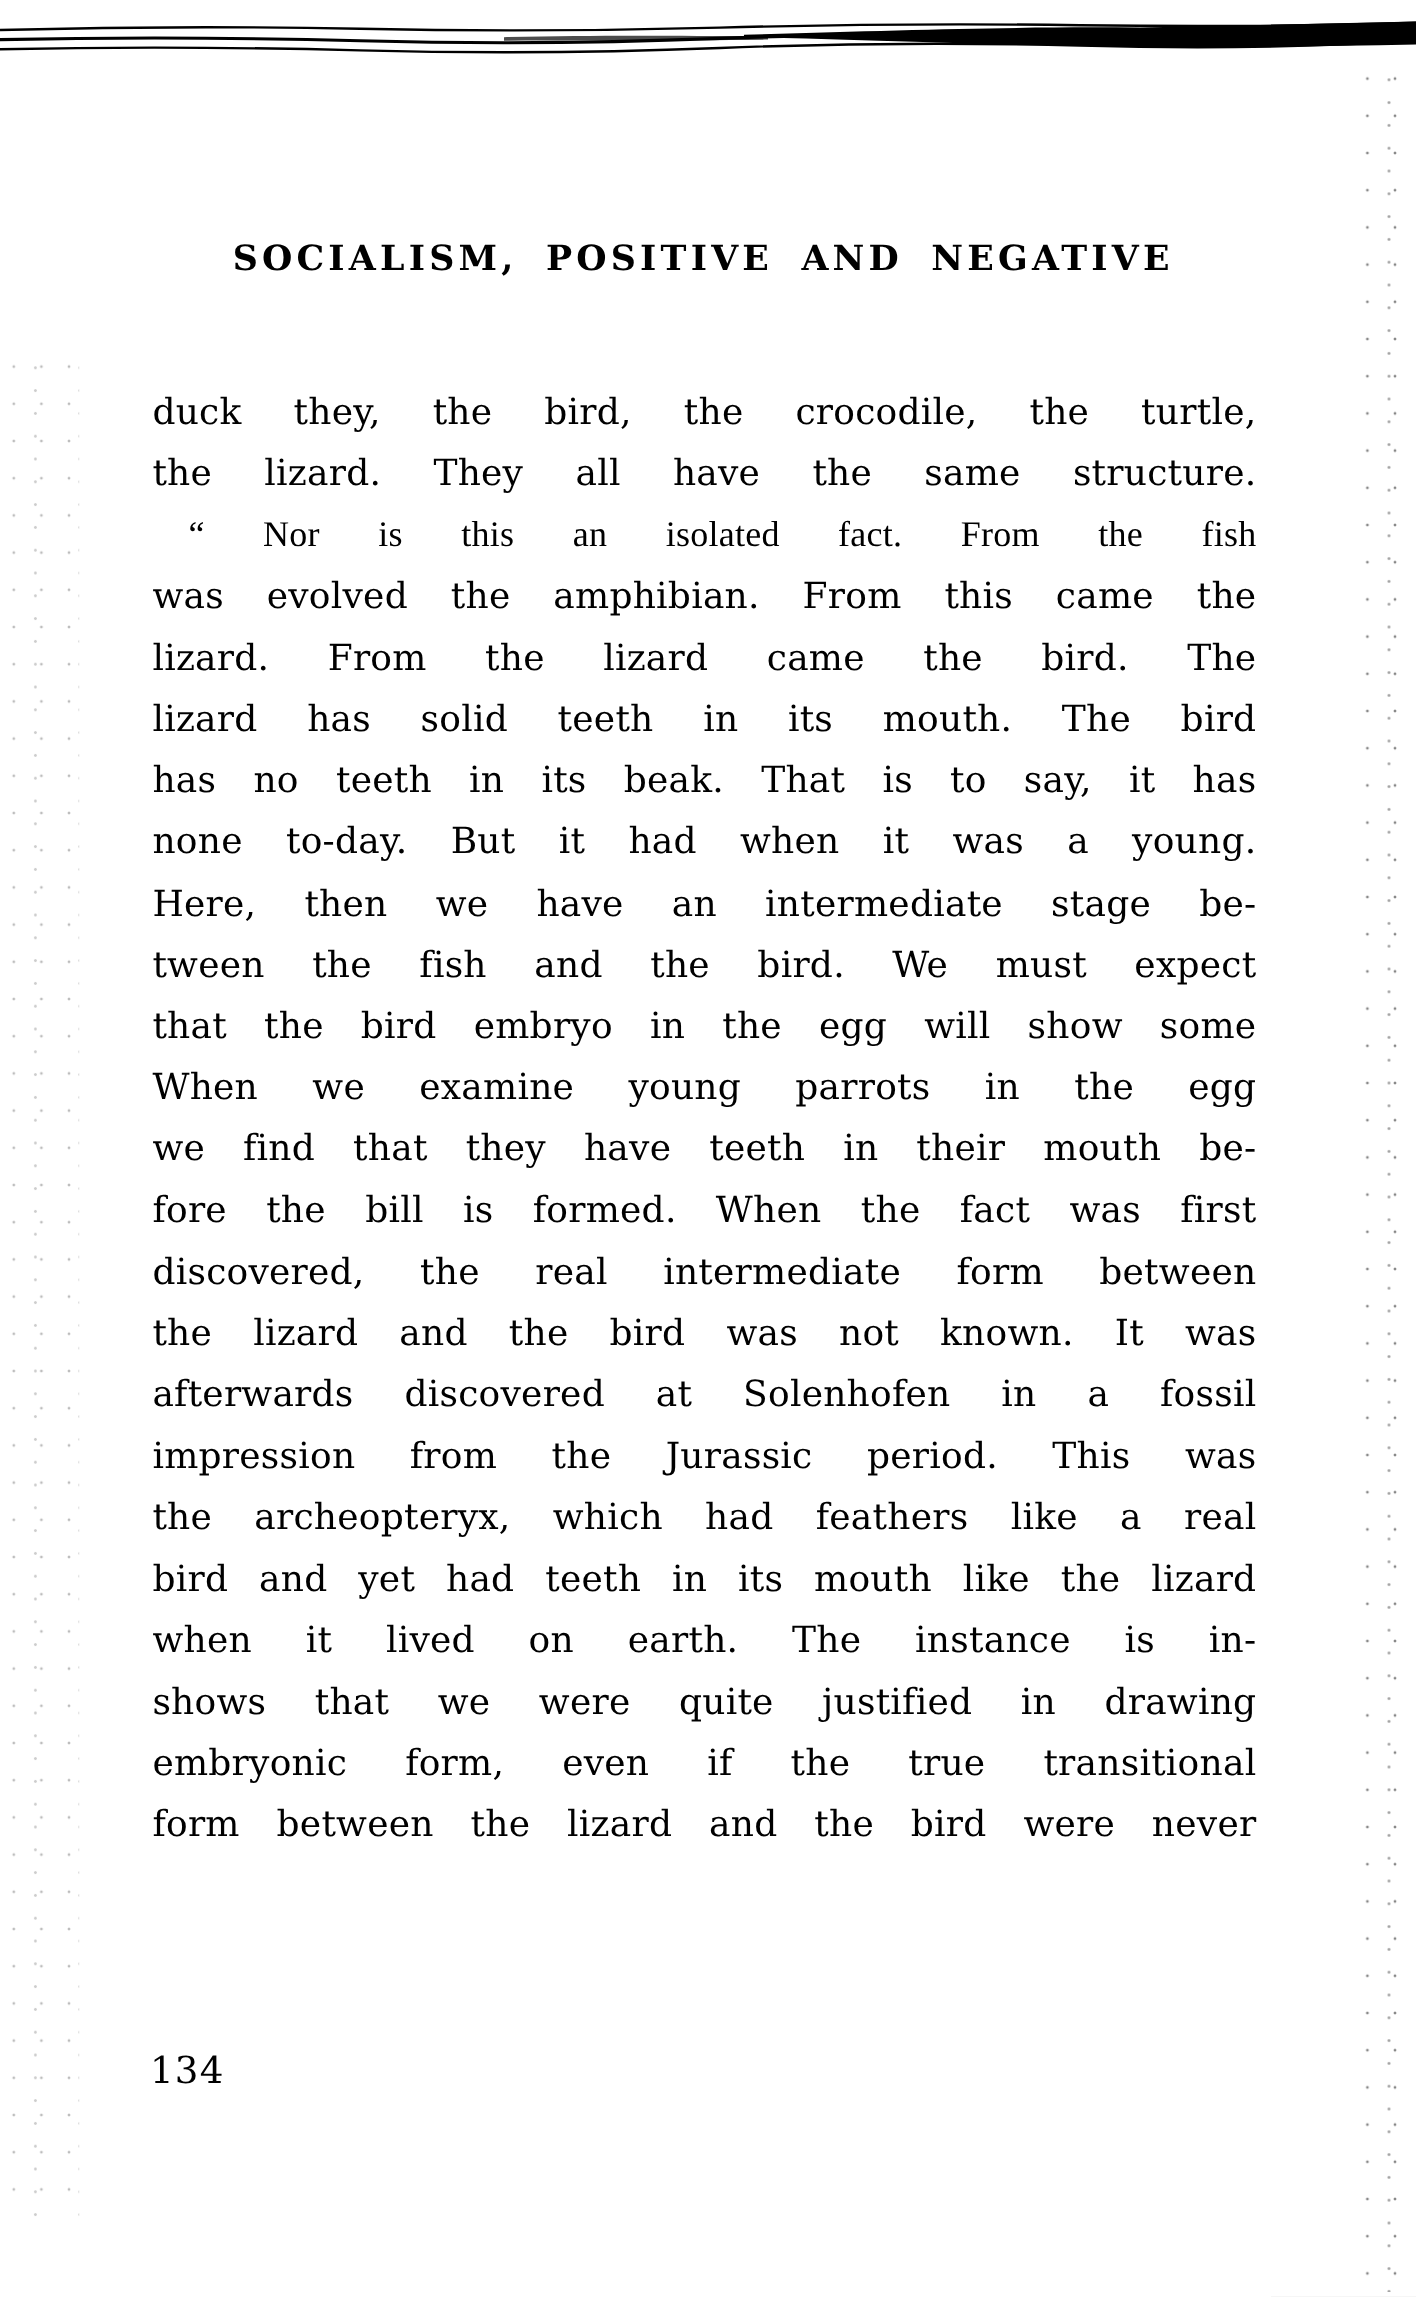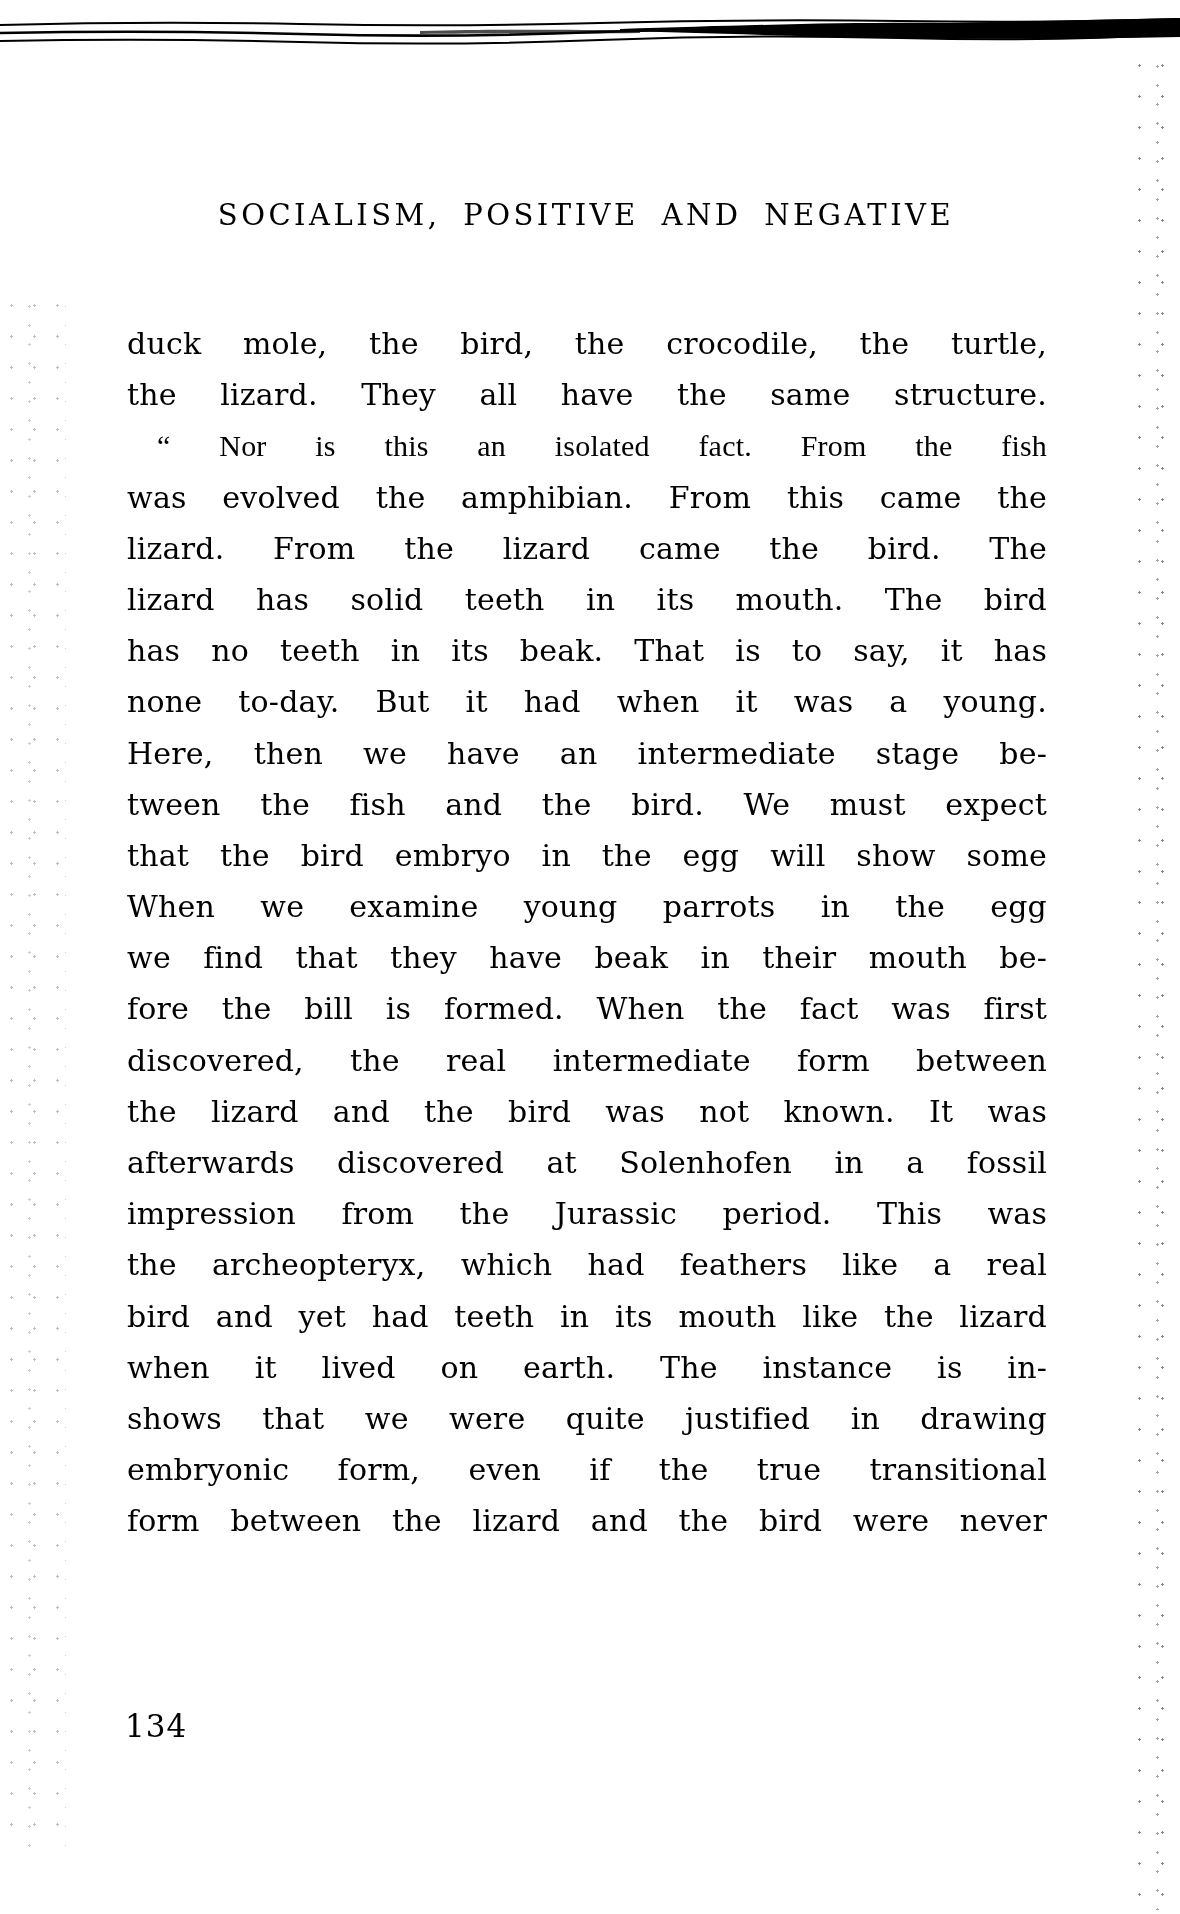--- a/index.html
+++ b/index.html
@@ -23,20 +23,21 @@
     background-position:0 0, 11px 7px;
   }
   .noise-right{left:1128px;top:50px;width:52px;height:1860px;opacity:.55;}
   .noise-left{left:0;top:290px;width:66px;height:1560px;opacity:.30;}
   .running-head{
     position:absolute;top:198px;left:125px;width:922px;
     text-align:center;
     font-size:29px;line-height:34px;
     letter-spacing:3.5px;word-spacing:10px;
     white-space:nowrap;
+    font-weight:bold;
   }
   .body-text{
     position:absolute;top:318px;left:127px;width:920px;
     font-size:30px;
   }
   .tl{
     height:51.2px;line-height:51.2px;
     text-align:justify;
     text-align-last:justify;
     -moz-text-align-last:justify;
@@ -62,33 +63,33 @@
     <path d="M620,29 C750,25 850,22 950,23 L1180,18 L1180,37 C1050,40 920,39 800,36 C730,34 670,32 620,31 Z" fill="#000"></path>
     <path d="M420,31 C500,29 560,30 640,30 L640,33 C560,34 500,33 420,34 Z" fill="#000" opacity=".7"></path>
   </svg>
 
   <div class="noise noise-right"></div>
   <div class="noise noise-left"></div>
 
   <div class="running-head">SOCIALISM, POSITIVE AND NEGATIVE</div>
 
   <div class="body-text">
-    <div class="tl">duck mole, the bird, the crocodile, the turtle,</div>
+    <div class="tl">duck they, the bird, the crocodile, the turtle,</div>
     <div class="tl">the lizard.  They all have the same structure.</div>
     <div class="tl indent">“ Nor is this an isolated fact.  From the fish</div>
     <div class="tl">was evolved the amphibian.  From this came the</div>
     <div class="tl">lizard.  From the lizard came the bird.  The</div>
     <div class="tl">lizard has solid teeth in its mouth.  The bird</div>
     <div class="tl">has no teeth in its beak.  That is to say, it has</div>
     <div class="tl">none to-day.  But it had when it was a young.</div>
     <div class="tl">Here, then we have an intermediate stage be-</div>
     <div class="tl">tween the fish and the bird.  We must expect</div>
     <div class="tl">that the bird embryo in the egg will show some</div>
     <div class="tl">When we examine young parrots in the egg</div>
-    <div class="tl">we find that they have beak in their mouth be-</div>
+    <div class="tl">we find that they have teeth in their mouth be-</div>
     <div class="tl">fore the bill is formed.  When the fact was first</div>
     <div class="tl">discovered, the real intermediate form between</div>
     <div class="tl">the lizard and the bird was not known.  It was</div>
     <div class="tl">afterwards discovered at Solenhofen in a fossil</div>
     <div class="tl">impression from the Jurassic period.  This was</div>
     <div class="tl">the archeopteryx, which had feathers like a real</div>
     <div class="tl">bird and yet had teeth in its mouth like the lizard</div>
     <div class="tl">when it lived on earth.  The instance is in-</div>
     <div class="tl">shows that we were quite justified in drawing</div>
     <div class="tl">embryonic form, even if the true transitional</div>

